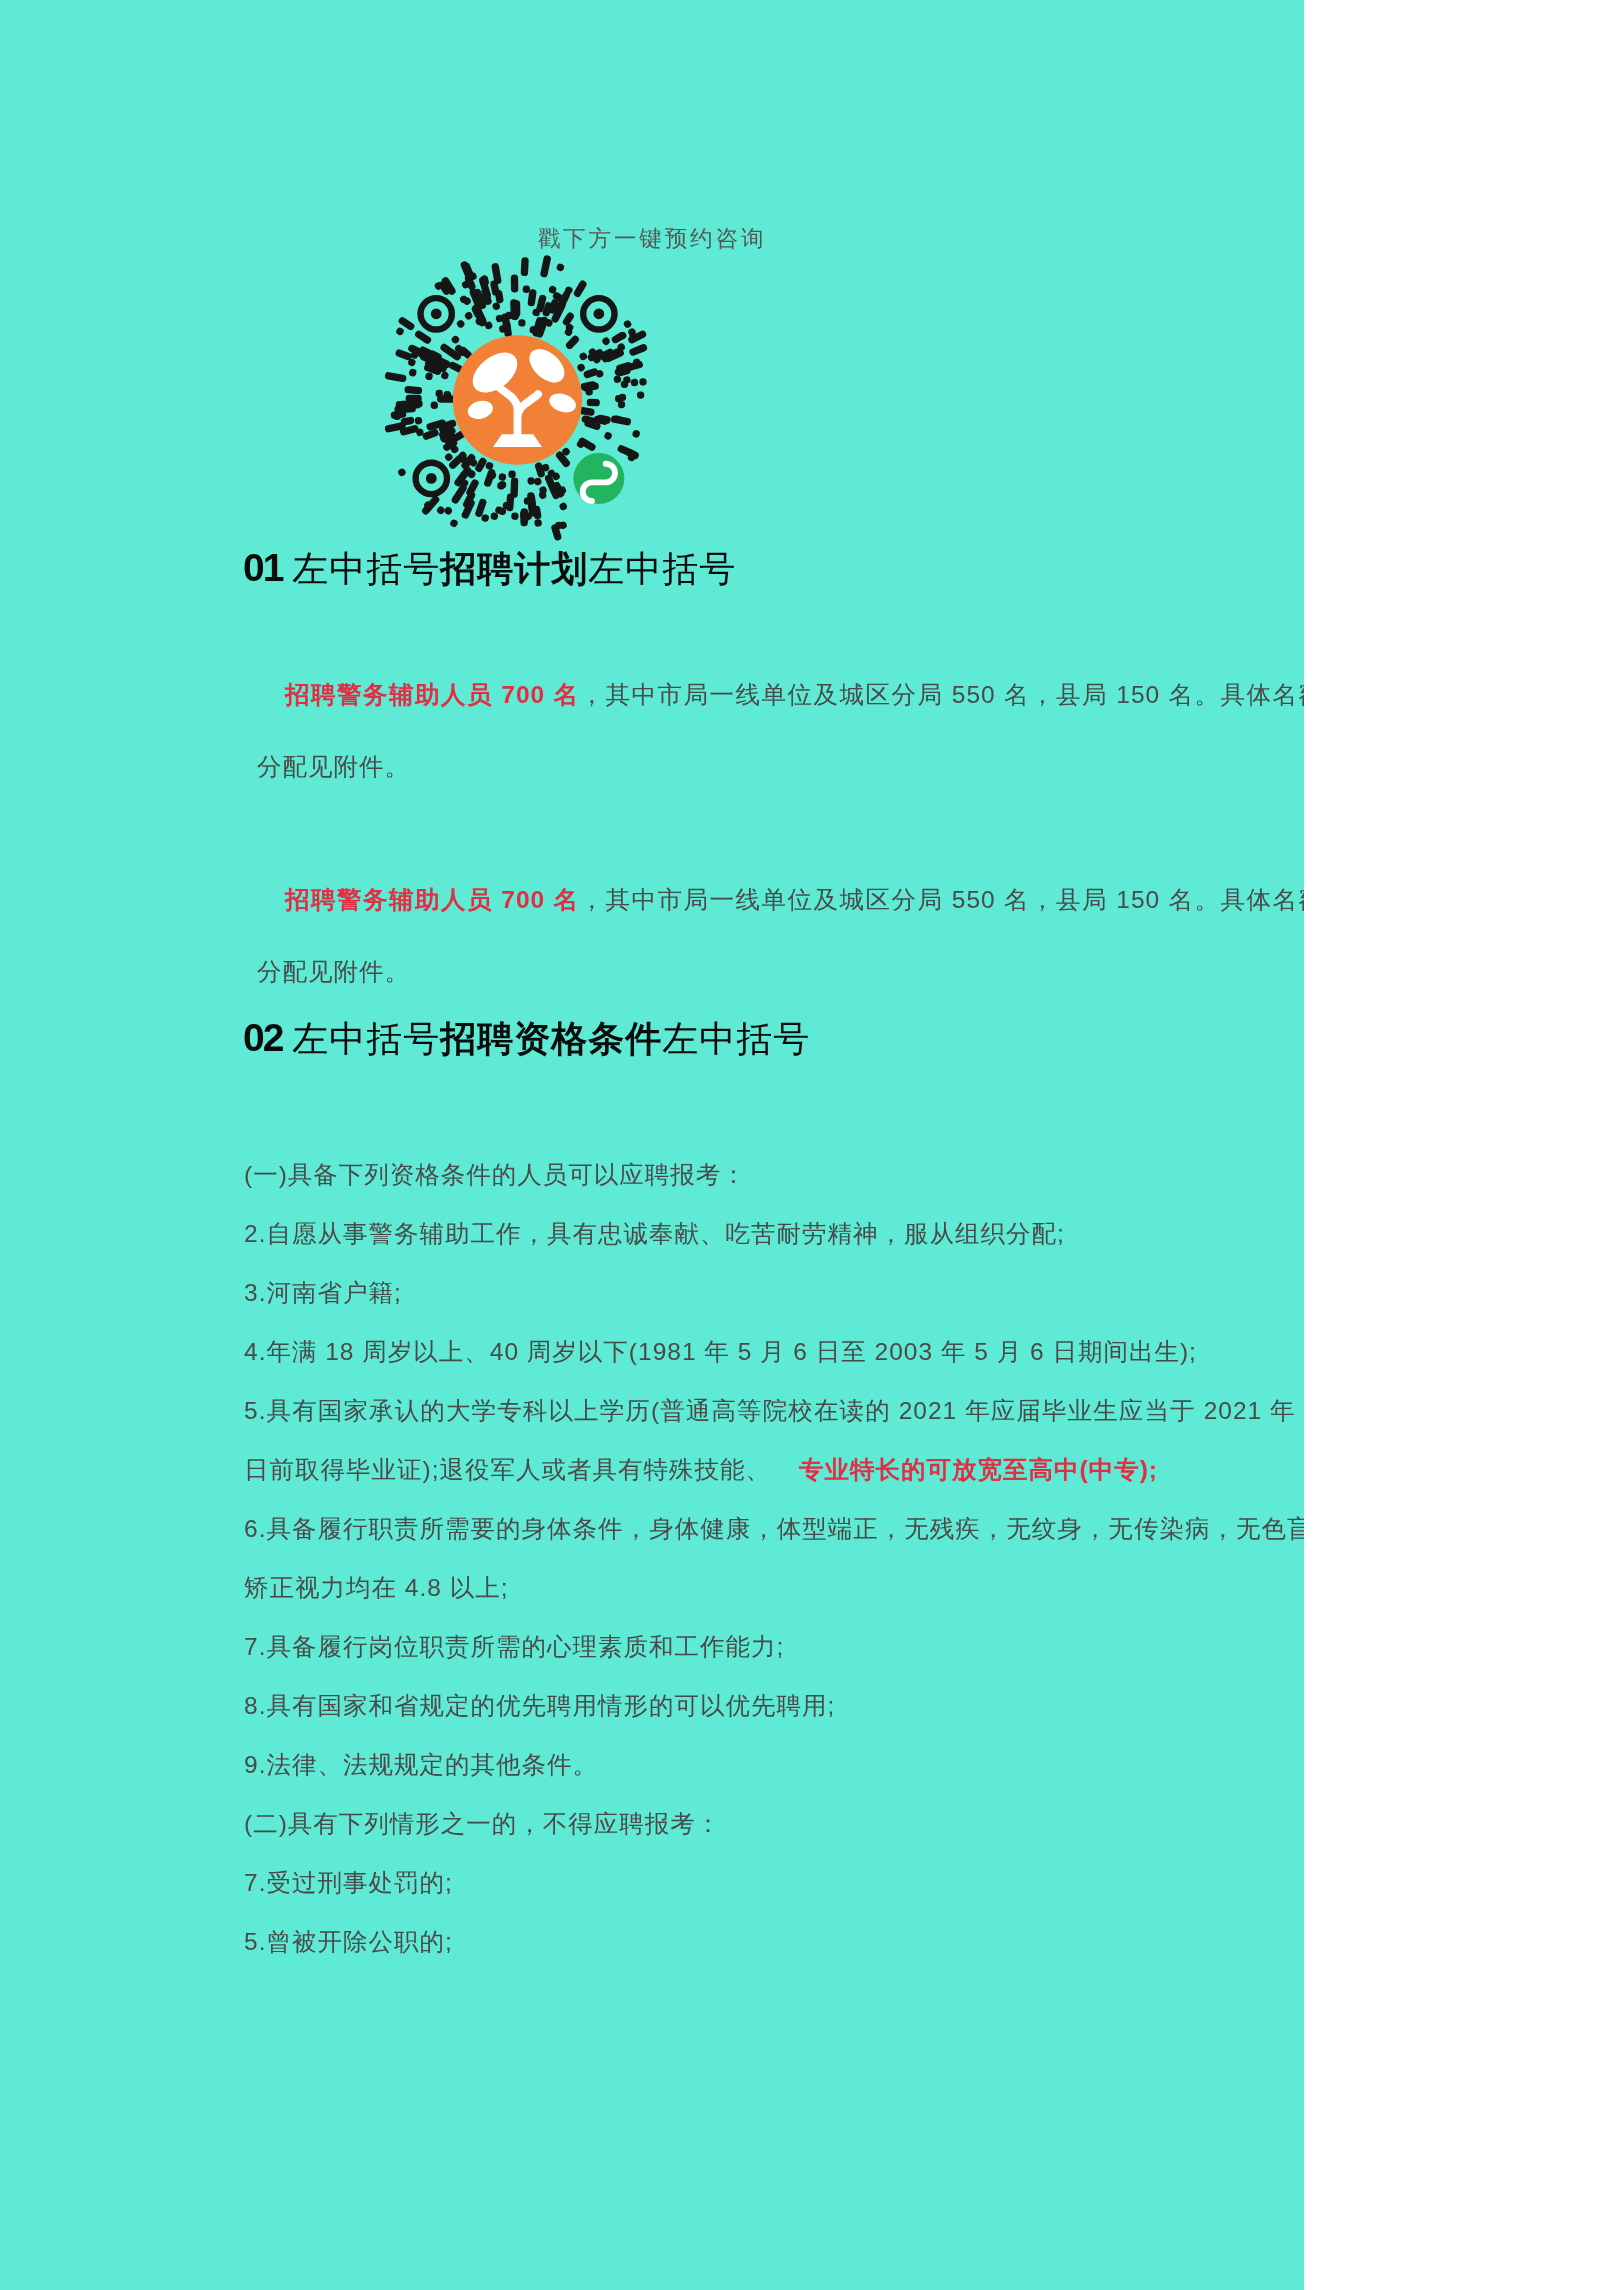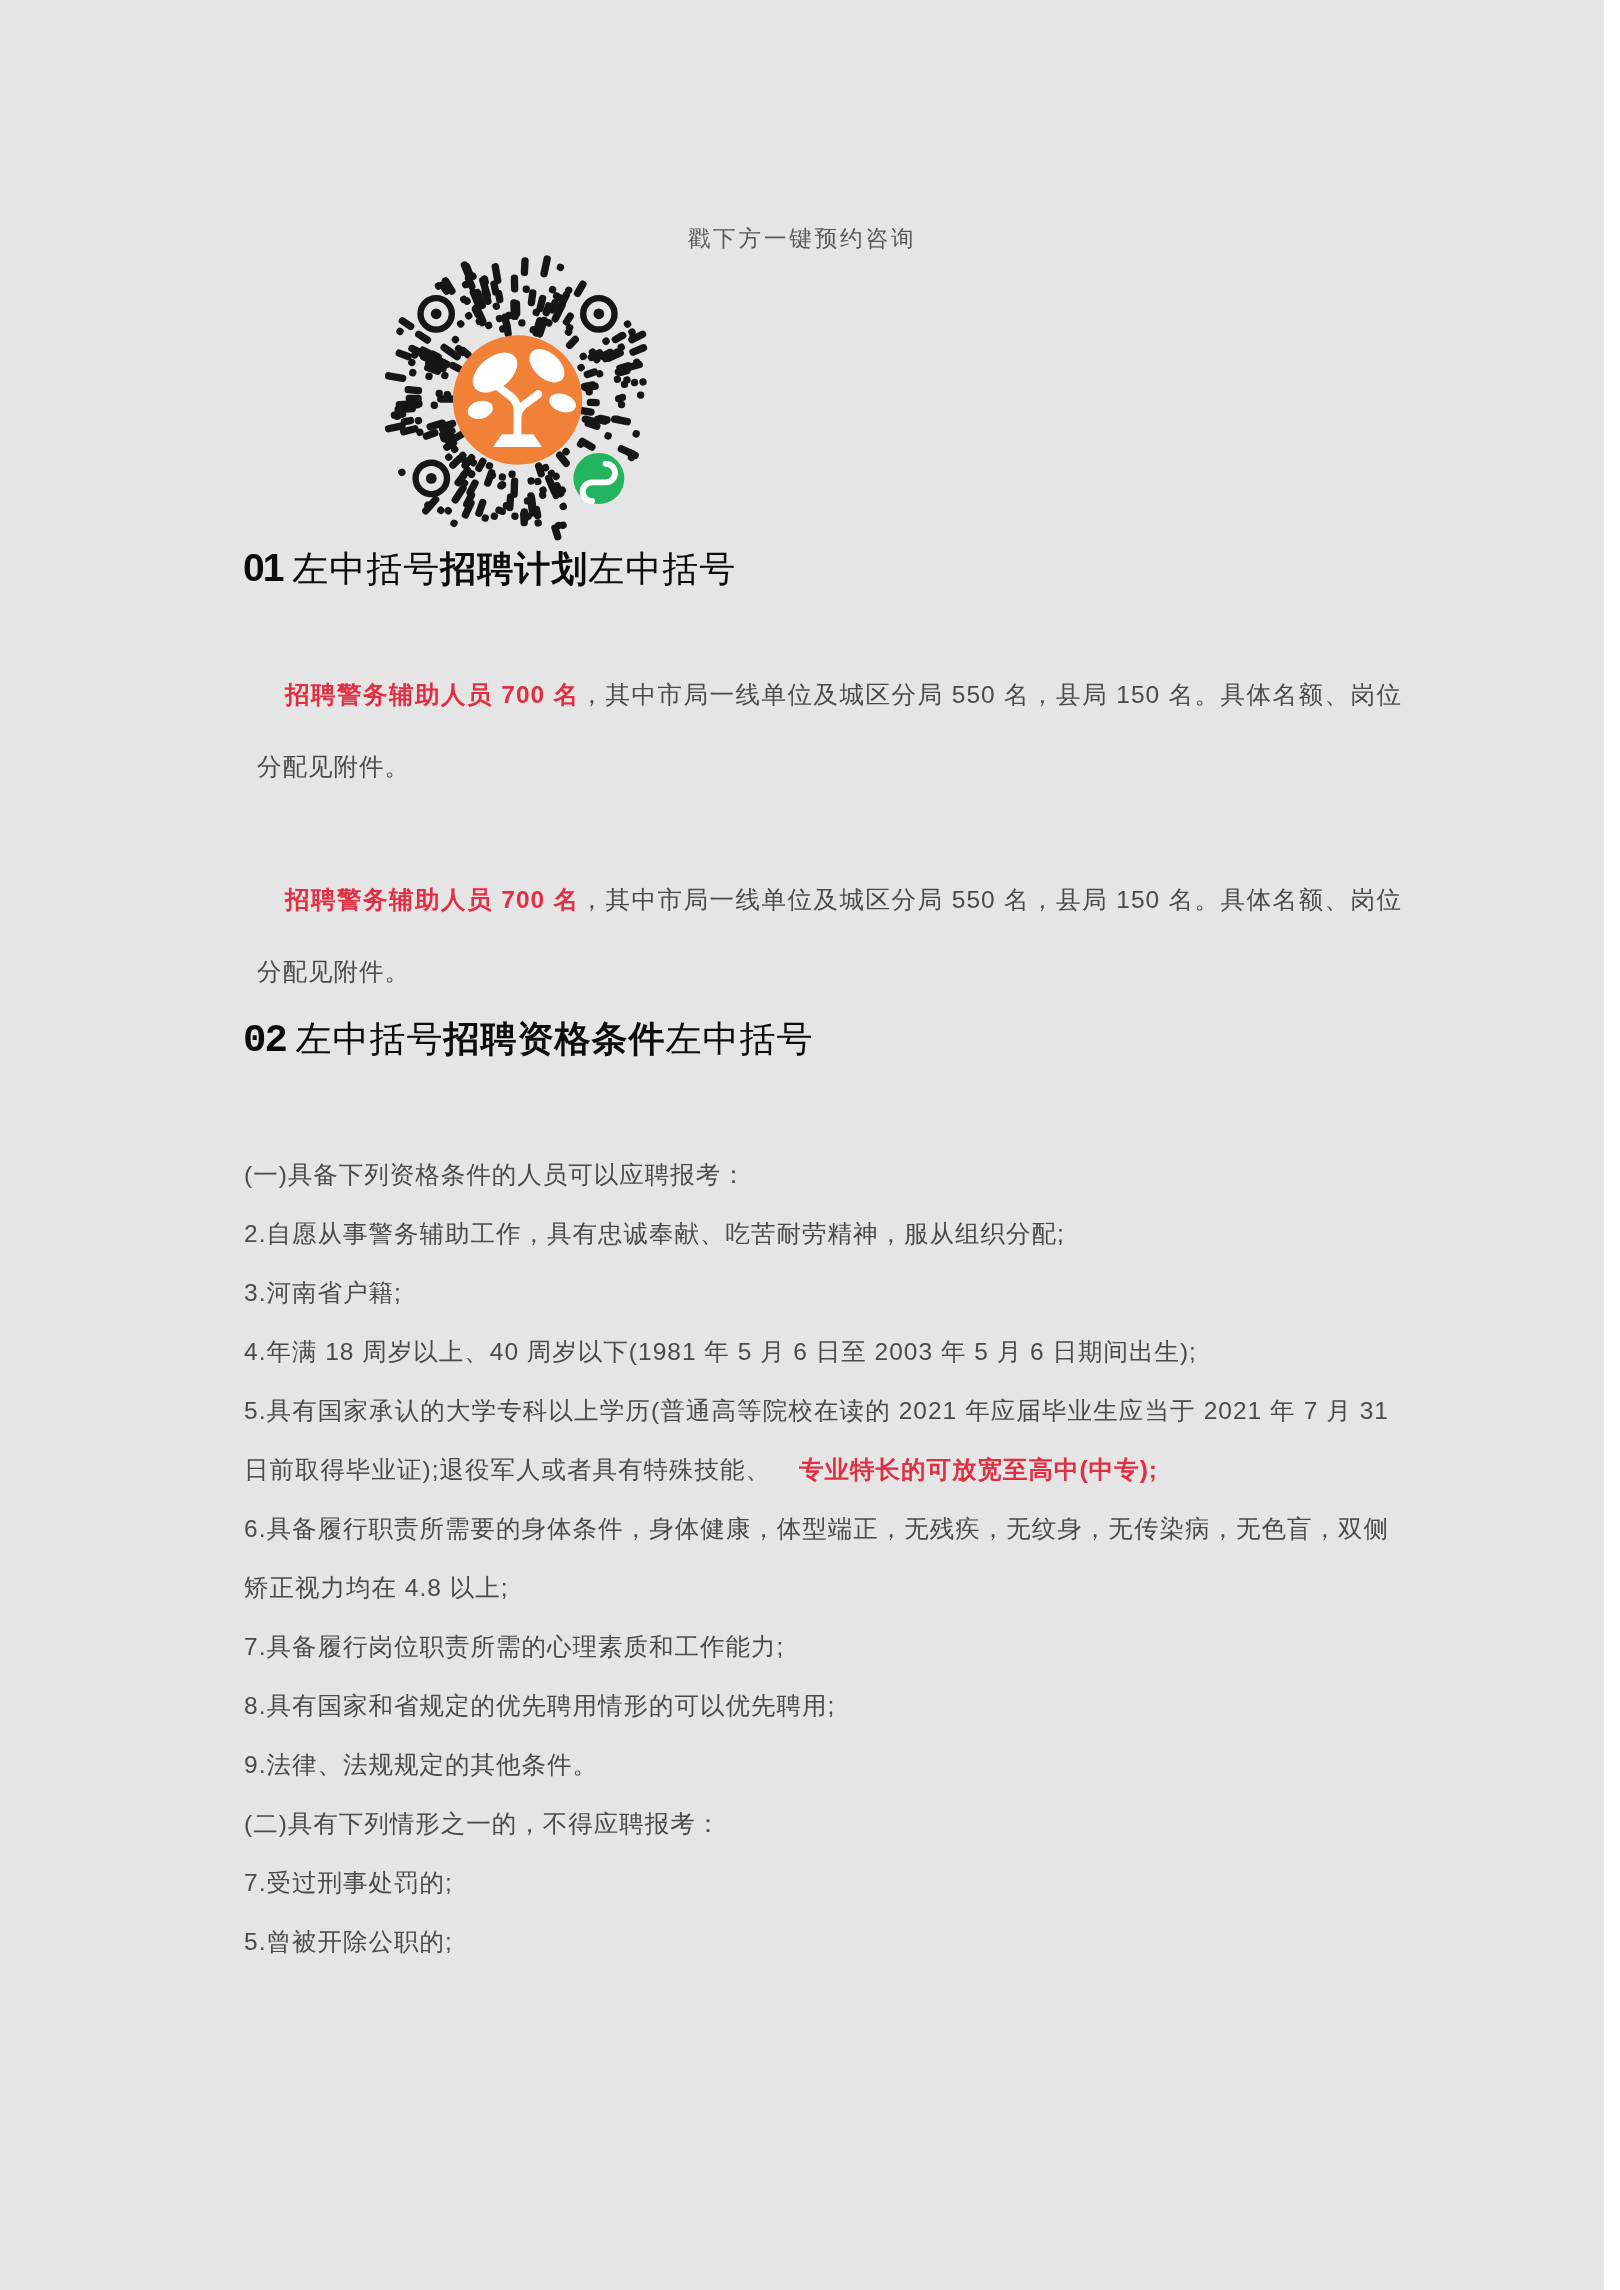--- a/index.html
+++ b/index.html
@@ -1,20 +1,20 @@
 <!DOCTYPE html>
 <html><head>
 <meta charset="utf-8">
 <style>
   html,body{margin:0;padding:0;background:#ffffff;}
   .page{
     position:relative;
-    width:1604px;
+    width:1304px;
     height:2291px;
-    background:#e5e5e5;
+    background:#5eead4;
     font-family:"Liberation Sans","DejaVu Sans",sans-serif;
     overflow:hidden;
   }
   .caption{
     position:absolute;
     top:223px;left:0;width:100%;
     text-align:center;
     font-size:22.5px;
     letter-spacing:2.9px;
     color:#575757;
@@ -33,21 +33,21 @@
     white-space:nowrap;
   }
   .sec-heading .num{
     font-weight:800;
     letter-spacing:-2px;
     margin-right:9.8px;
     font-size:39px;
   }
   .sec-heading .b{font-weight:700;}
   .heading-01{top:545px;}
-  .heading-02{top:1015px;font-family:Liberation Mono, monospace;}
+  .heading-02{top:1015px;}
   .para{
     position:absolute;
     left:257px;
     width:1145px;
     font-size:24.5px;
     line-height:72px;
     letter-spacing:1px;
     color:#4a4a4a;
     text-align:justify;
     margin:0;

